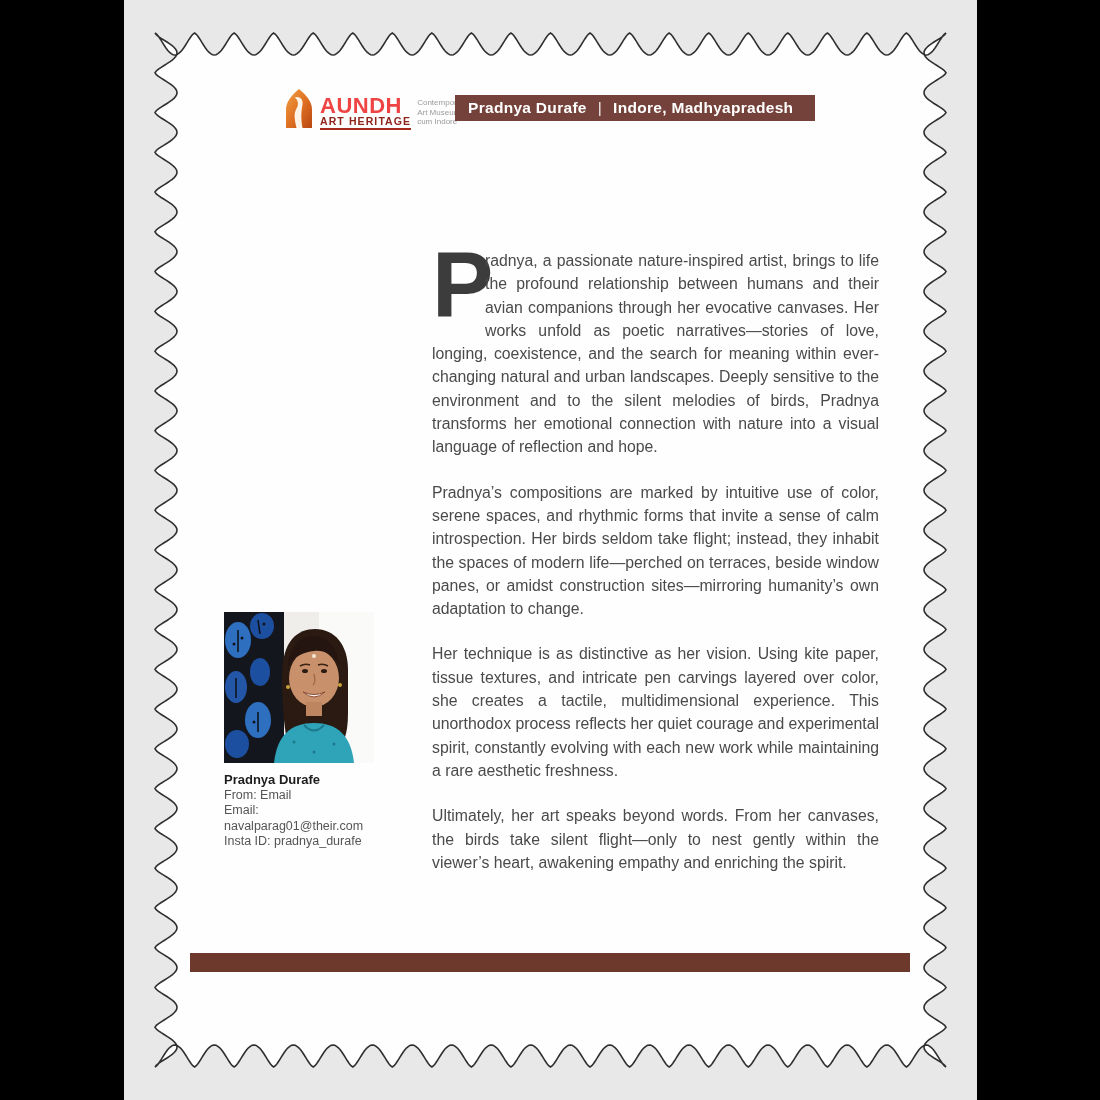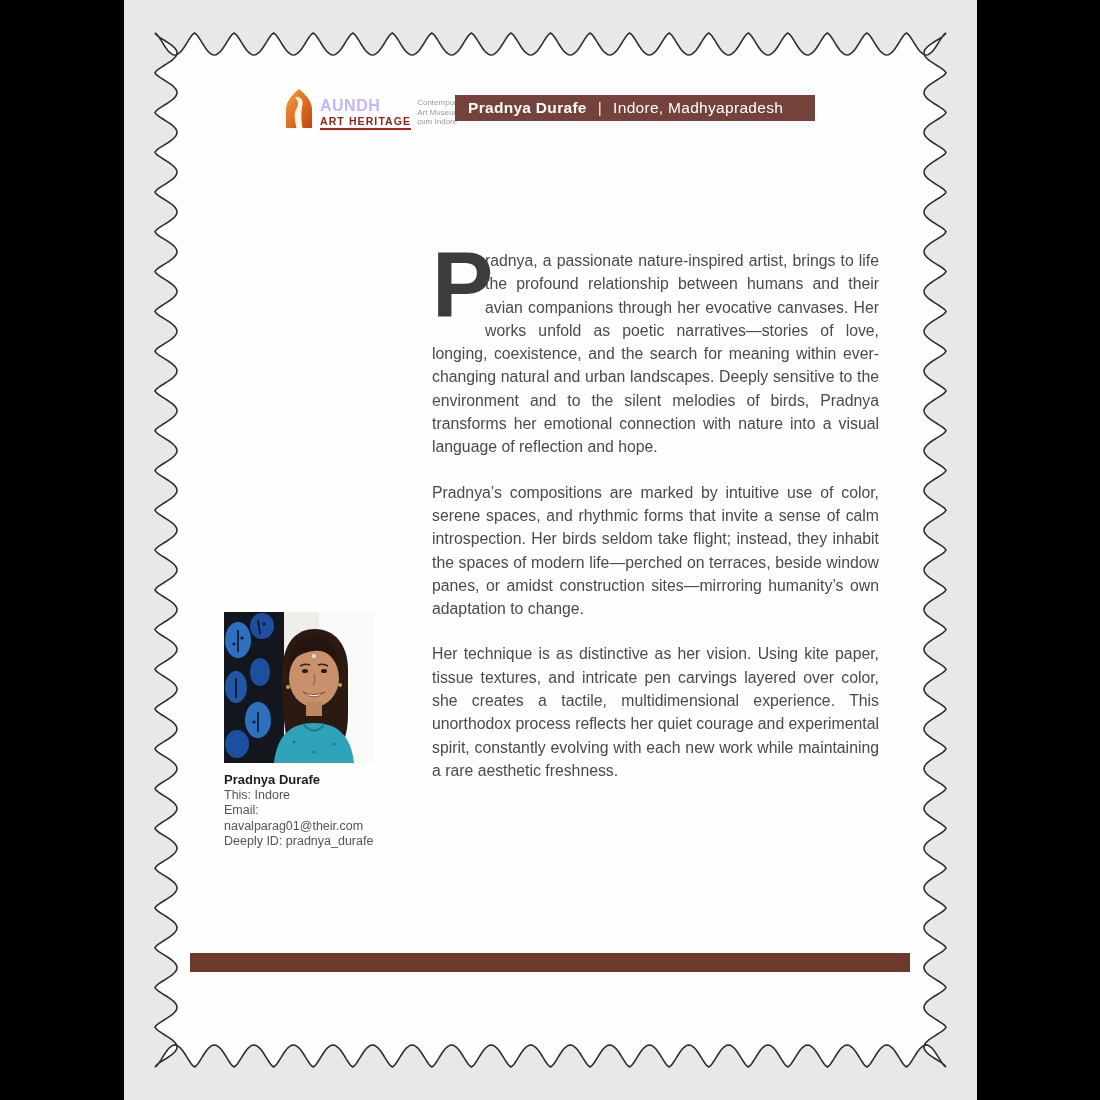--- a/index.html
+++ b/index.html
@@ -5,32 +5,32 @@
   html,body{margin:0;padding:0;}
   body{width:1100px;height:1100px;background:#000;font-family:"Liberation Sans",sans-serif;}
   .page{position:relative;width:1100px;height:1100px;background:#000;overflow:hidden;}
   .stage{position:absolute;left:124px;top:0;width:853px;height:1100px;background:#e8e8e8;}
   .stamp-svg{position:absolute;left:0;top:0;width:1100px;height:1100px;pointer-events:none;}
 
   
   .logo{position:absolute;left:284px;top:88px;display:flex;align-items:flex-start;}
   .logo-icon{width:30px;height:41px;display:block;}
   .logo-text{margin-left:6px;display:flex;flex-direction:column;margin-top:8px;}
-  .logo-name{font-size:16px;font-weight:700;color:#c4b5fd;letter-spacing:.5px;line-height:19px;}
+  .logo-name{font-size:22px;font-weight:700;color:#ef4444;letter-spacing:.5px;line-height:19px;}
   .logo-sub{font-size:10.5px;font-weight:700;color:#8e241b;letter-spacing:1.1px;line-height:12px;
             border-bottom:2px solid #a5281c;padding-bottom:1px;}
   .logo-tagline{margin-left:6px;margin-top:10px;font-size:8px;line-height:9.5px;color:#9a9a9a;}
 
   
   .title-bar{position:absolute;left:455px;top:95px;width:360px;height:26px;background:#74423a;
              color:#fff;display:flex;align-items:center;padding-left:13px;box-sizing:border-box;
              font-size:15.5px;letter-spacing:.3px;}
   .title-bar .name{font-weight:700;}
   .title-bar .sep{margin:0 11px;font-weight:300;opacity:.9;}
-  .title-bar .loc{font-weight:400;}
+  .title-bar .loc{font-weight:700;}
 
   
   .article{position:absolute;left:432px;top:249px;width:447px;color:#4a4a4a;font-size:15.8px;
            line-height:23.3px;text-align:justify;}
   .article p{margin:0 0 22px 0;}
   .dropcap{float:left;width:46px;font-size:92px;line-height:67px;font-weight:700;color:#3c3c3c;
            margin:3px 7px 0 0;}
 
   
   .photo-block{position:absolute;left:224px;top:612px;width:150px;}
@@ -77,20 +77,21 @@
   <div class="title-bar">
     <span class="name">Pradnya Durafe</span>
     <span class="sep">|</span>
     <span class="loc">Indore, Madhyapradesh</span>
   </div>
 
   <div class="article">
     <p><span class="dropcap">P</span><span>radnya, a passionate nature-inspired artist, brings to life the profound relationship between humans and their avian companions through her evocative canvases. Her works unfold as poetic narratives—stories of love, longing, coexistence, and the search for meaning within ever-changing natural and urban landscapes. Deeply sensitive to the environment and to the silent melodies of birds, Pradnya transforms her emotional connection with nature into a visual language of reflection and hope.</span></p>
     <p>Pradnya’s compositions are marked by intuitive use of color, serene spaces, and rhythmic forms that invite a sense of calm introspection. Her birds seldom take flight; instead, they inhabit the spaces of modern life—perched on terraces, beside window panes, or amidst construction sites—mirroring humanity’s own adaptation to change.</p>
     <p>Her technique is as distinctive as her vision. Using kite paper, tissue textures, and intricate pen carvings layered over color, she creates a tactile, multidimensional experience. This unorthodox process reflects her quiet courage and experimental spirit, constantly evolving with each new work while maintaining a rare aesthetic freshness.</p>
+    <p>Ultimately, her art speaks beyond words. From her canvases, the birds take silent flight—only to nest gently within the viewer’s heart, awakening empathy and enriching the spirit.</p>
   </div>
 
   <div class="photo-block">
     <svg class="photo" viewBox="0 0 150 151">
       <rect width="150" height="151" fill="#efeeea"></rect>
       <rect x="95" width="55" height="151" fill="#fafaf8"></rect>
       <rect width="60" height="151" fill="#14161d"></rect>
       <ellipse cx="14" cy="28" rx="13" ry="18" fill="#2e6fc0"></ellipse>
       <ellipse cx="38" cy="14" rx="12" ry="13" fill="#1d4fa0"></ellipse>
       <ellipse cx="12" cy="75" rx="11" ry="16" fill="#2456a8"></ellipse>
@@ -115,20 +116,20 @@
         <circle cx="116" cy="73" r="2" fill="#c9a23a"></circle>
       <path d="M82 90 L98 90 L98 104 L82 104 Z" fill="#bd8560"></path>
       <path d="M50 151 C53 124 66 111 90 111 C114 111 127 124 130 151 Z" fill="#2fa3b8"></path>
       <path d="M80 113 Q90 124 100 113" stroke="#1d7a8c" stroke-width="2" fill="none"></path>
       <circle cx="70" cy="130" r="1.5" fill="#1d7a8c"></circle>
         <circle cx="110" cy="132" r="1.5" fill="#1d7a8c"></circle>
       <circle cx="90" cy="140" r="1.5" fill="#1d7a8c"></circle>
     </svg>
     <div class="caption">
       <div class="cap-name">Pradnya Durafe</div>
-      <div>This: Indore</div>
+      <div>From: Email</div>
       <div>Email: navalparag01@their.com</div>
-      <div>Deeply ID: pradnya_durafe</div>
+      <div>Insta ID: pradnya_durafe</div>
     </div>
   </div>
 
   <div class="footer-bar"></div>
 </div>
 
 </body></html>

